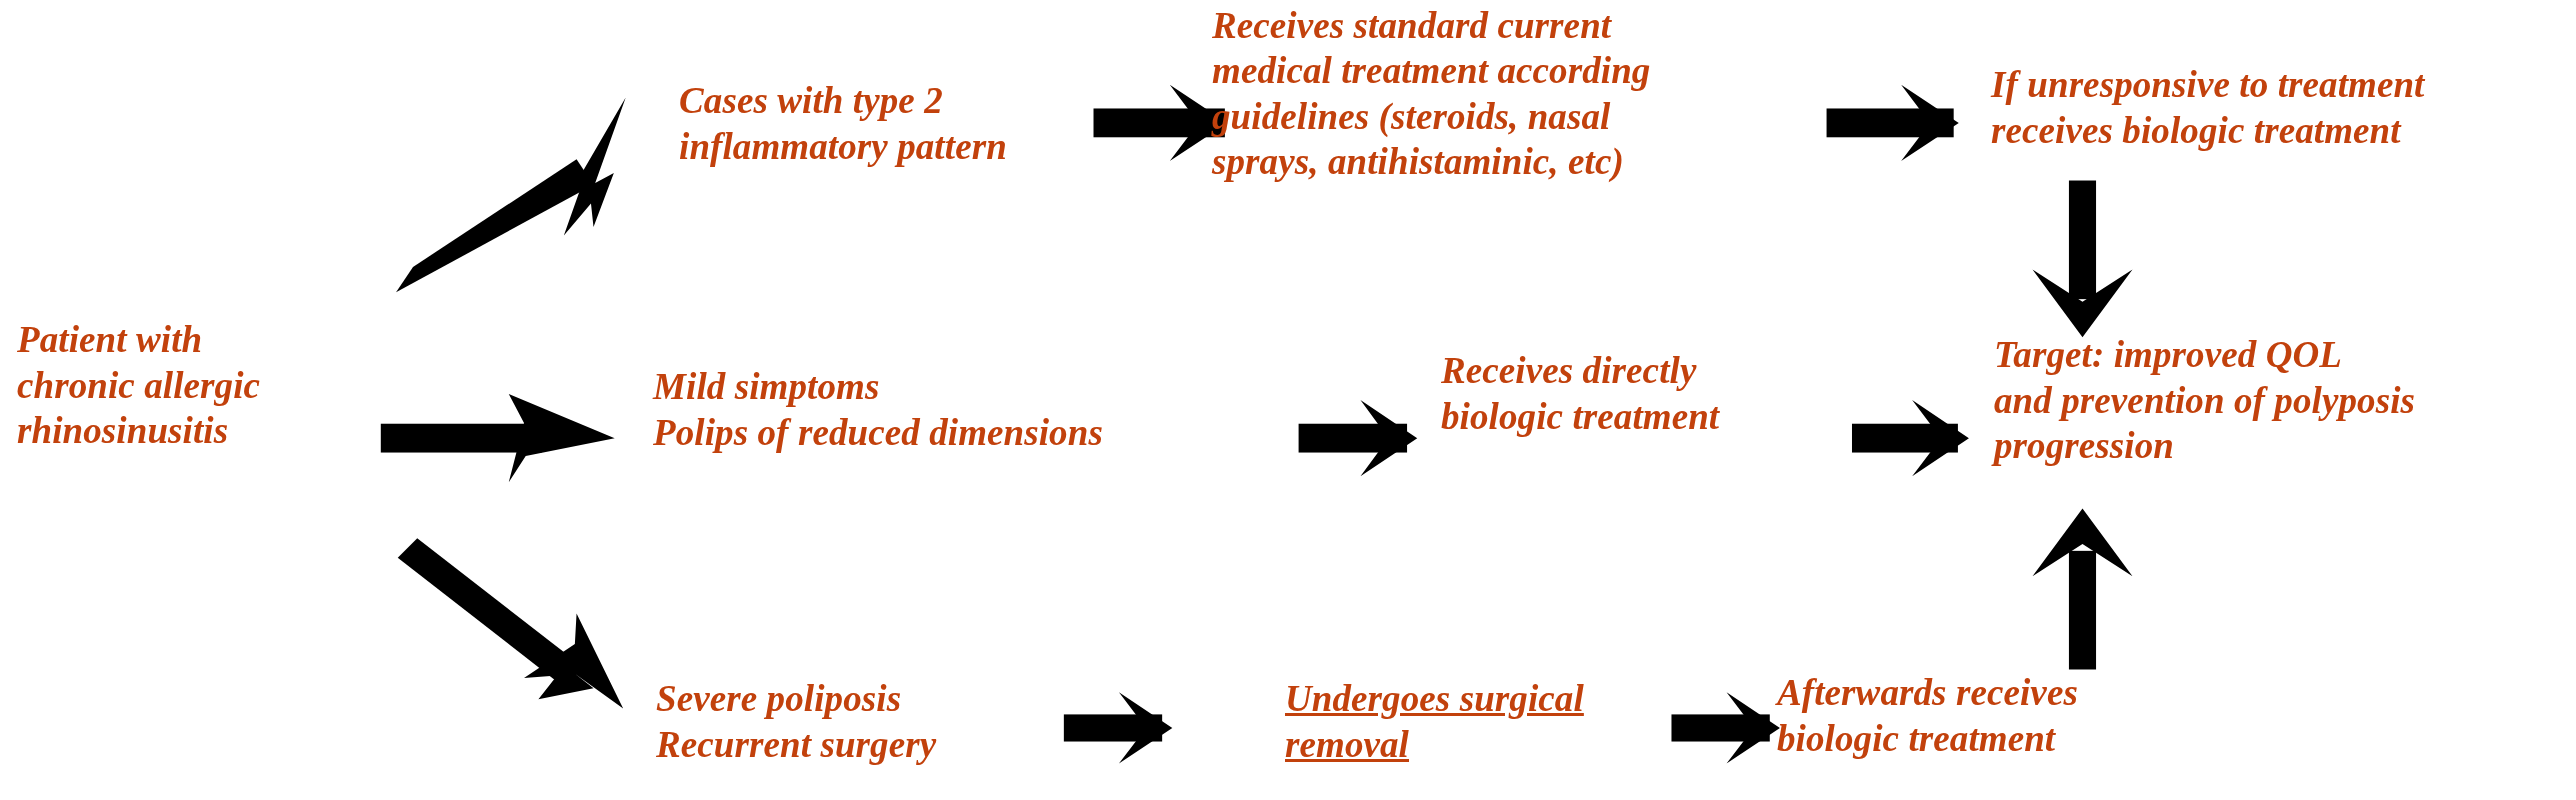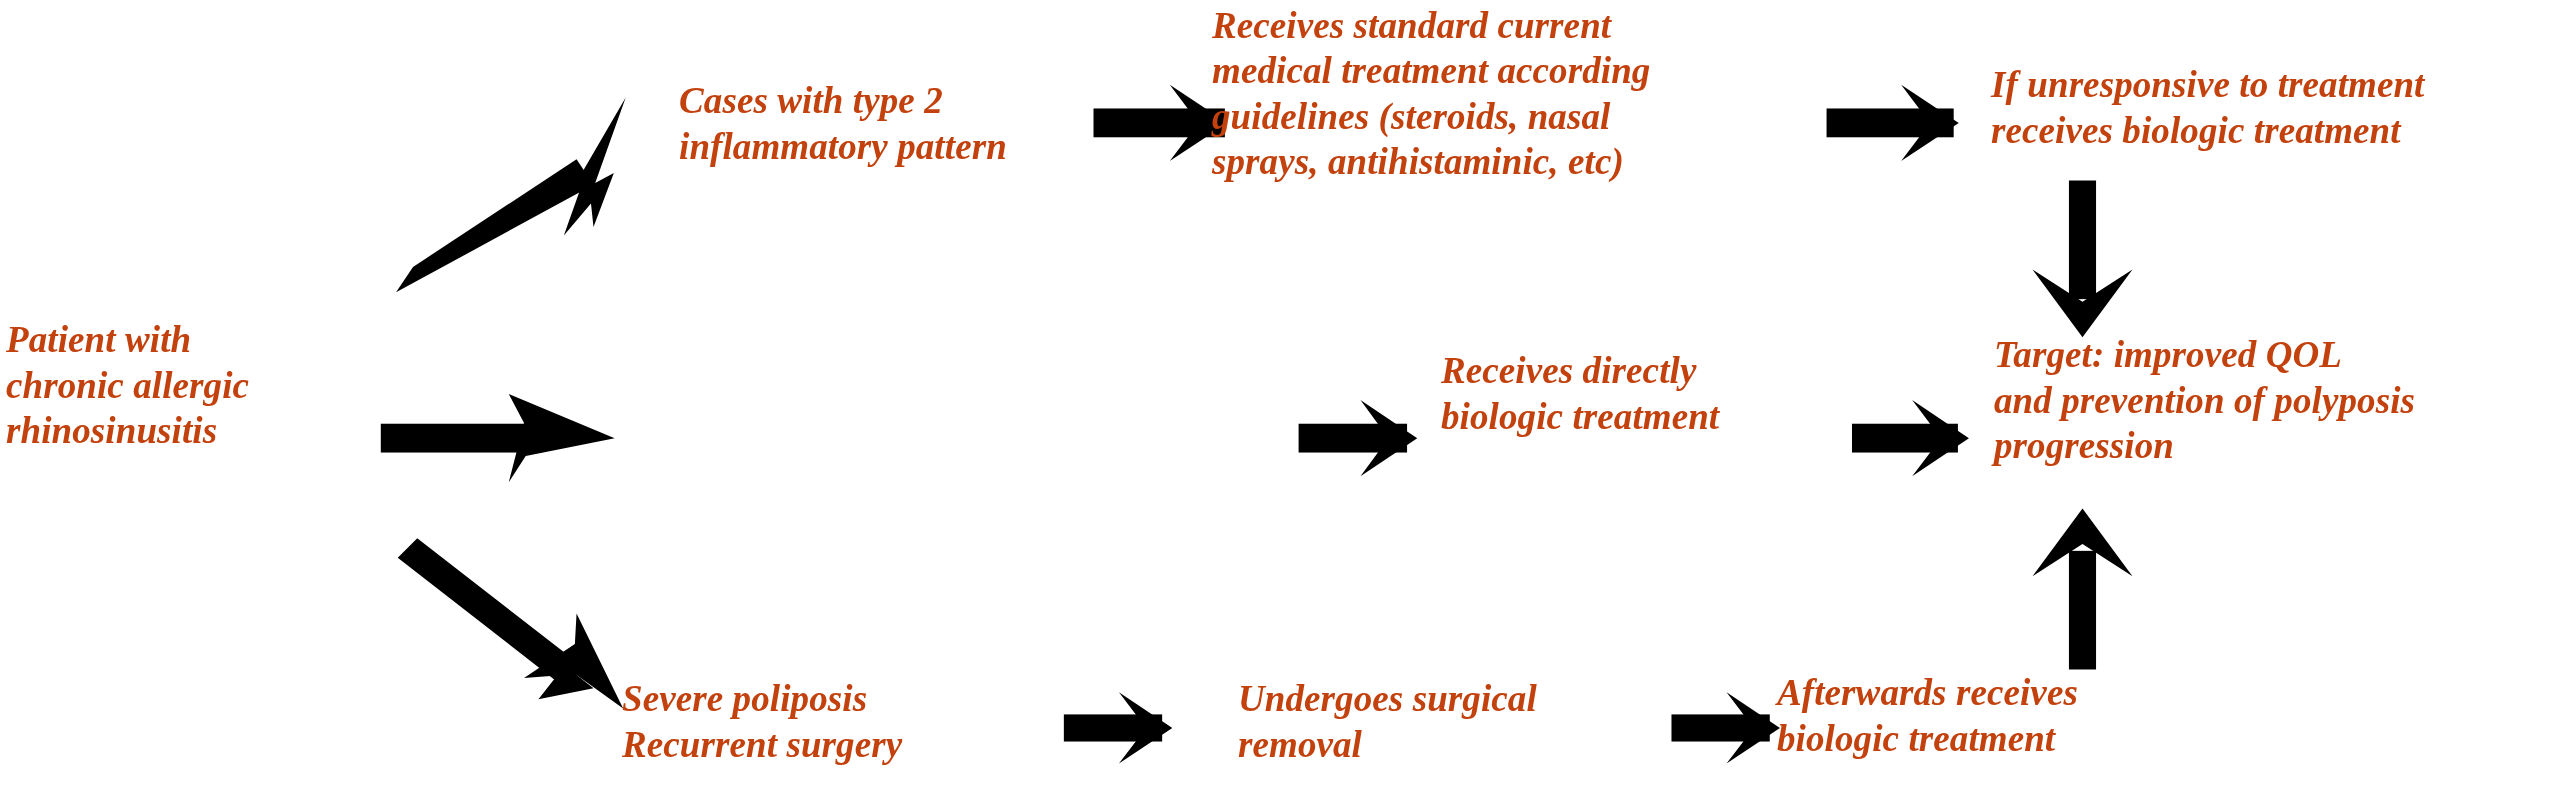--- a/index.html
+++ b/index.html
@@ -96,46 +96,48 @@
       <rect class="edge" x="1972" y="843" width="116" height="32"></rect>
       <polygon class="edge" points="2037,817 2100,859 2037,901 2069,859"></polygon>
     </g>
 
     <g>
       <rect class="edge" x="2441" y="650" width="32" height="140"></rect>
       <polygon class="edge" points="2398,680 2457,600 2516,680 2457,642"></polygon>
     </g>
   </svg>
 
-  <div class="node" style="left:6px; top:317px; width:356px;">Patient with
+  <div class="node" style="left:17px; top:317px; width:356px;">Patient with
 chronic allergic
 rhinosinusitis</div>
 
   <div class="node" style="left:679px; top:78px; width:458px;">Cases with type 2
 inflammatory pattern</div>
 
   <div class="node" style="left:1212px; top:2.5px; width:627px;">Receives standard current
 medical treatment according
 guidelines (steroids, nasal
 sprays, antihistaminic, etc)</div>
 
   <div class="node" style="left:1945px; top:62px; width:627px;margin-left:46px;">If unresponsive to treatment
 receives biologic treatment</div>
 
+  <div class="node" style="left:653px; top:364px; width:661px;">Mild simptoms
+Polips of reduced dimensions</div>
 
   <div class="node" style="left:1441px; top:348px; width:441px;">Receives directly
 biologic treatment</div>
 
   <div class="node" style="left:1994px; top:332px; width:593px;">Target: improved QOL
 and prevention of polyposis
 progression</div>
 
-  <div class="node" style="left:622px; top:676px; width:458px;">Severe poliposis
+  <div class="node" style="left:656px; top:676px; width:458px;">Severe poliposis
 Recurrent surgery</div>
 
-  <div class="node" style="left:1238px; top:676px; width:449px;">Undergoes surgical
+  <div class="node" style="left:1285px; top:676px; width:449px;text-decoration:underline;">Undergoes surgical
 removal</div>
 
   <div class="node" style="left:1777px; top:670px; width:458px;">Afterwards receives
 biologic treatment</div>
 
 </div>
 
 
 </body></html>

